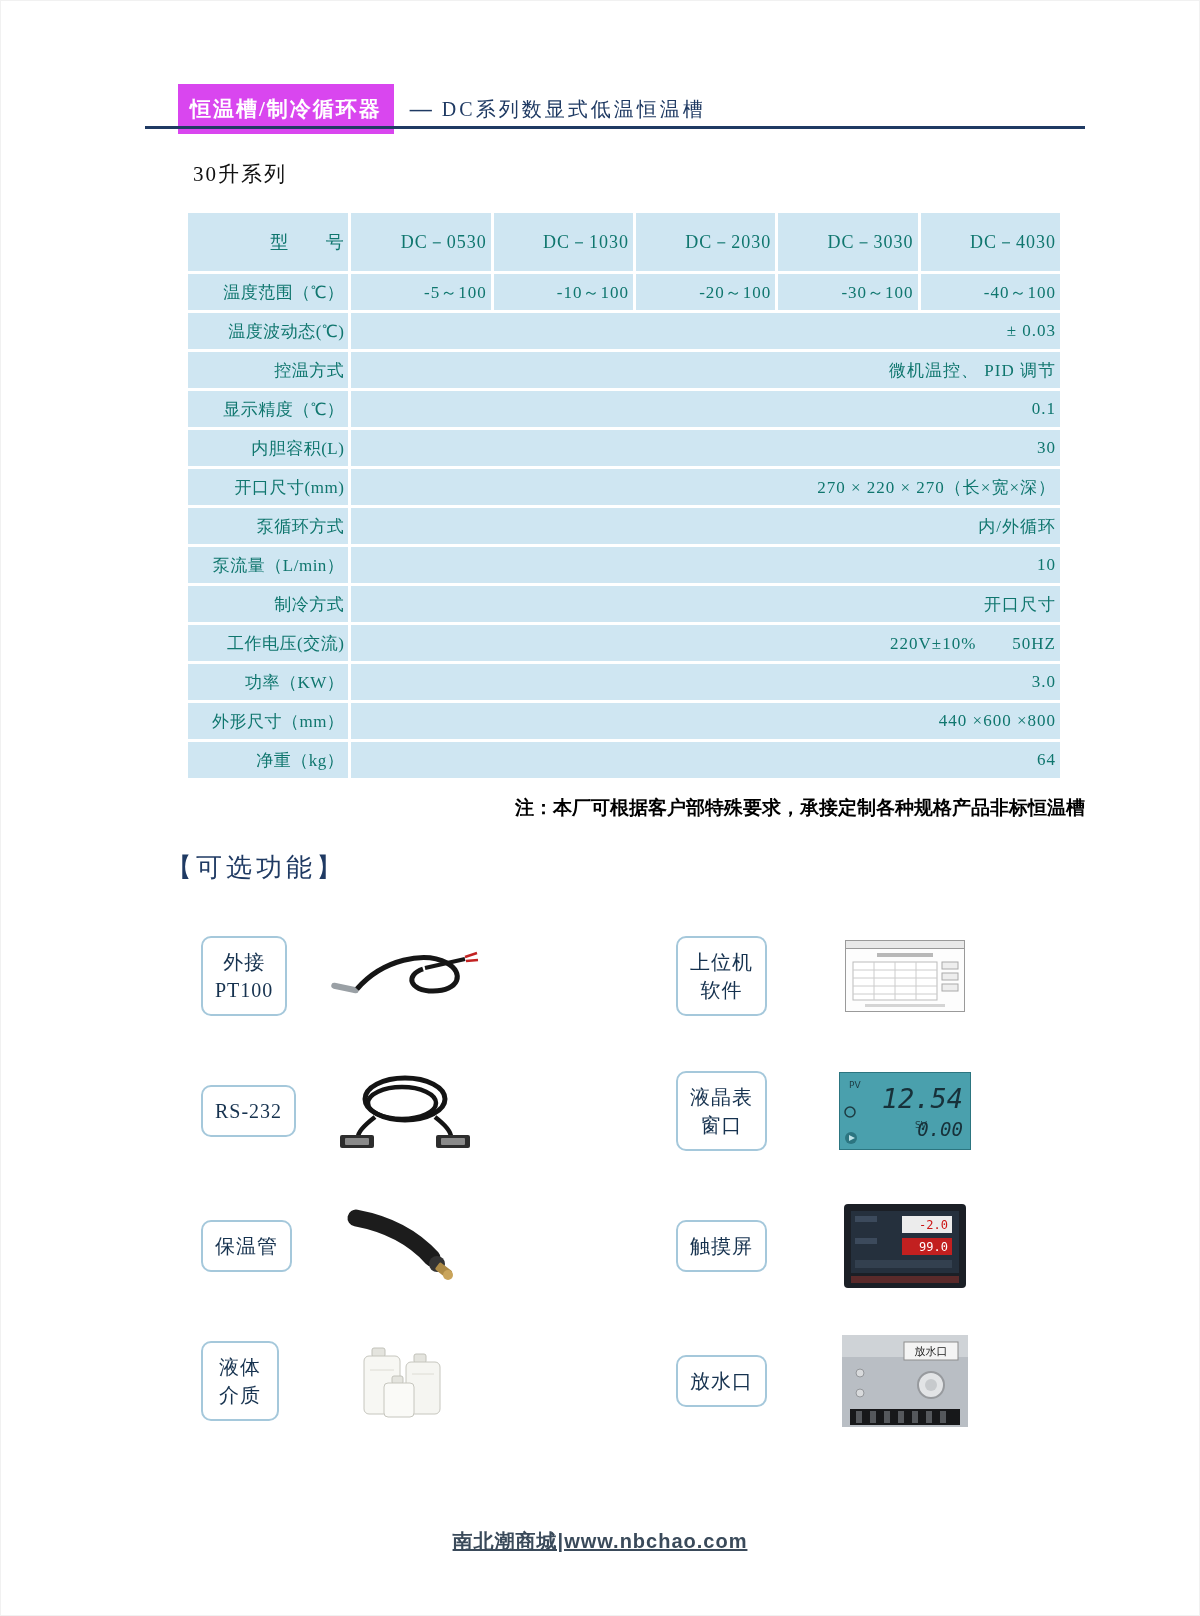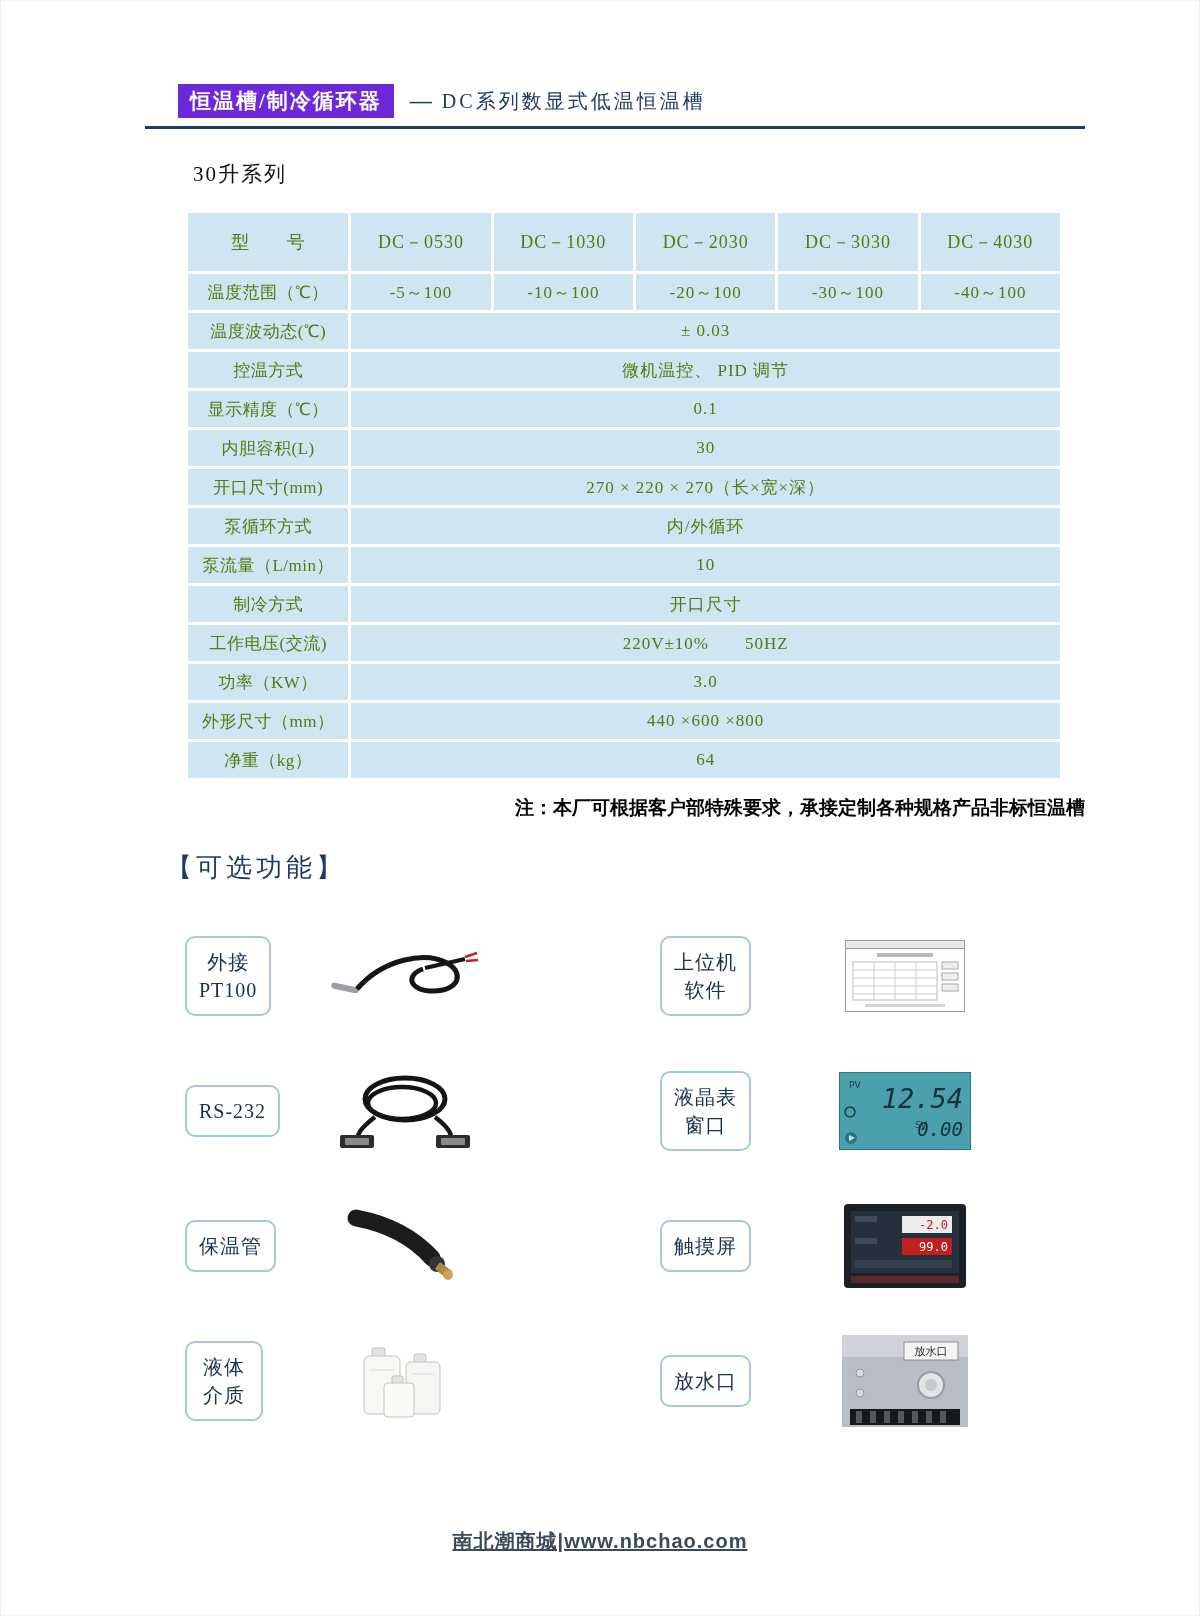--- a/index.html
+++ b/index.html
@@ -6,37 +6,37 @@
   html,body { background:#ffffff; }
   body {
     width:1200px; height:1616px; position:relative; overflow:hidden;
     font-family:"Liberation Serif", serif; color:#1b1b1b;
   }
   .page { position:absolute; inset:0; background:#ffffff; box-shadow: inset 0 0 0 1px #f1f1f1; }
 
   
   .header { position:absolute; left:178px; top:84px; display:flex; align-items:center; }
   .badge {
-    display:inline-block; background:#6d28d9; color:#ffffff; font-weight:bold;
-    font-size:21px; padding:3px 12px; letter-spacing:2px;
+    display:inline-block; background:#d946ef; color:#ffffff; font-weight:bold;
+    font-size:21px; padding:11px 12px; letter-spacing:2px;
   }
   .header-dash { color:#1f3a63; font-weight:bold; font-size:22px; margin:0 10px 0 16px; }
   .header-title { color:#1f3a63; font-weight:normal; font-size:20px; letter-spacing:3px; }
   .header-line { position:absolute; left:145px; top:126px; width:940px; border-top:3px solid #1f3a63; }
 
   .series-title { position:absolute; left:193px; top:160px; font-size:21px; letter-spacing:2px; color:#111; }
 
   
   .spec-table {
     position:absolute; left:185px; top:210px; width:878px;
     border-collapse:separate; border-spacing:3px; table-layout:fixed;
   }
   .spec-table td {
-    background:#cfe6f2; text-align:center; vertical-align:middle;
-    font-size:17px; color:#4d7c0f; height:36px; padding:0 4px;
+    background:#cfe6f2; text-align:right; vertical-align:middle;
+    font-size:17px; color:#0f766e; height:36px; padding:0 4px;
     letter-spacing:1px;
   }
   .spec-table tr.model-row td { height:58px; font-size:18px; }
   .spec-table td.label-cell { letter-spacing:0.5px; }
 
   
   .note {
     position:absolute; left:185px; top:795px; width:900px; text-align:right;
     font-family:Liberation Mono, monospace; font-weight:bold; font-size:19px; color:#000;
   }
@@ -49,21 +49,21 @@
   .features { position:absolute; left:185px; top:908px; width:880px; }
   .feature-row { display:flex; align-items:center; height:135px; }
   .cell-label-l { width:125px; display:flex; justify-content:flex-start; }
   .cell-img-l   { width:190px; display:flex; justify-content:center; }
   .cell-spacer  { width:160px; }
   .cell-label-r { width:130px; display:flex; justify-content:flex-start; }
   .cell-img-r   { width:230px; display:flex; justify-content:center; }
   .feature-box {
     border:2px solid #a5c8db; border-radius:10px; background:#fff;
     padding:10px 12px; min-width:78px; text-align:center;
-    font-size:20px; color:#16324f; line-height:1.4; letter-spacing:1px;
+    font-size:20px; color:#16324f; line-height:1.4; letter-spacing:1px;margin-left:16px;
   }
 
   
   .footer {
     position:absolute; left:0; top:1528px; width:100%; text-align:center;
     font-family:"Liberation Sans", sans-serif; font-weight:bold;
     font-size:20px; color:#3a4a5a; letter-spacing:1px;text-decoration:underline;
   }
 </style>
 </head>

